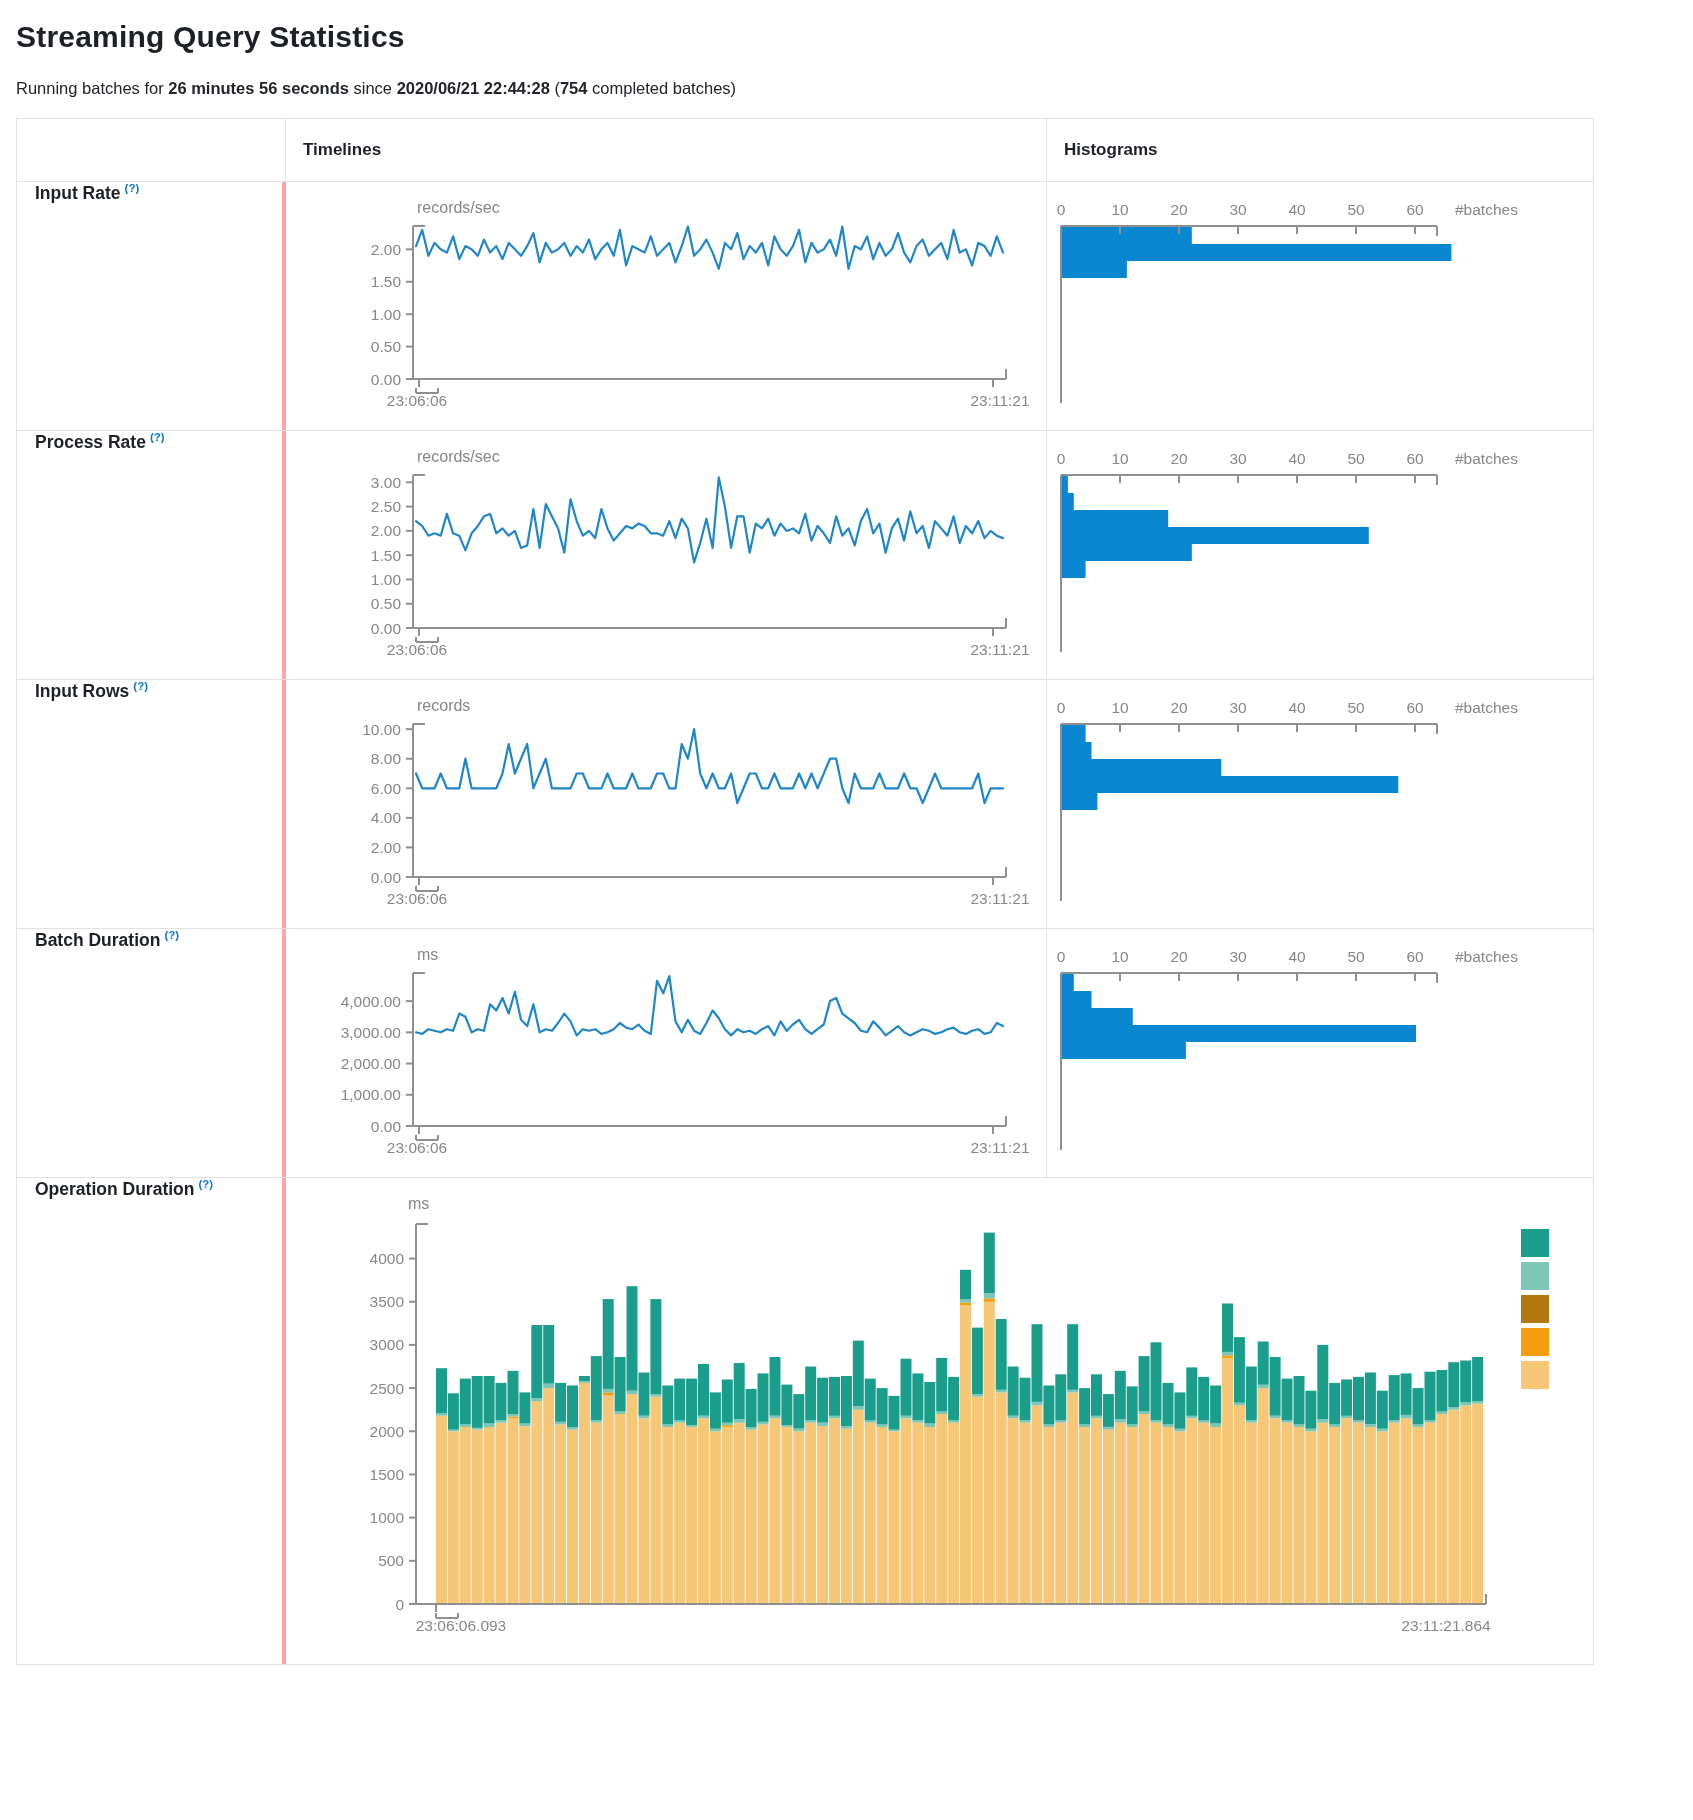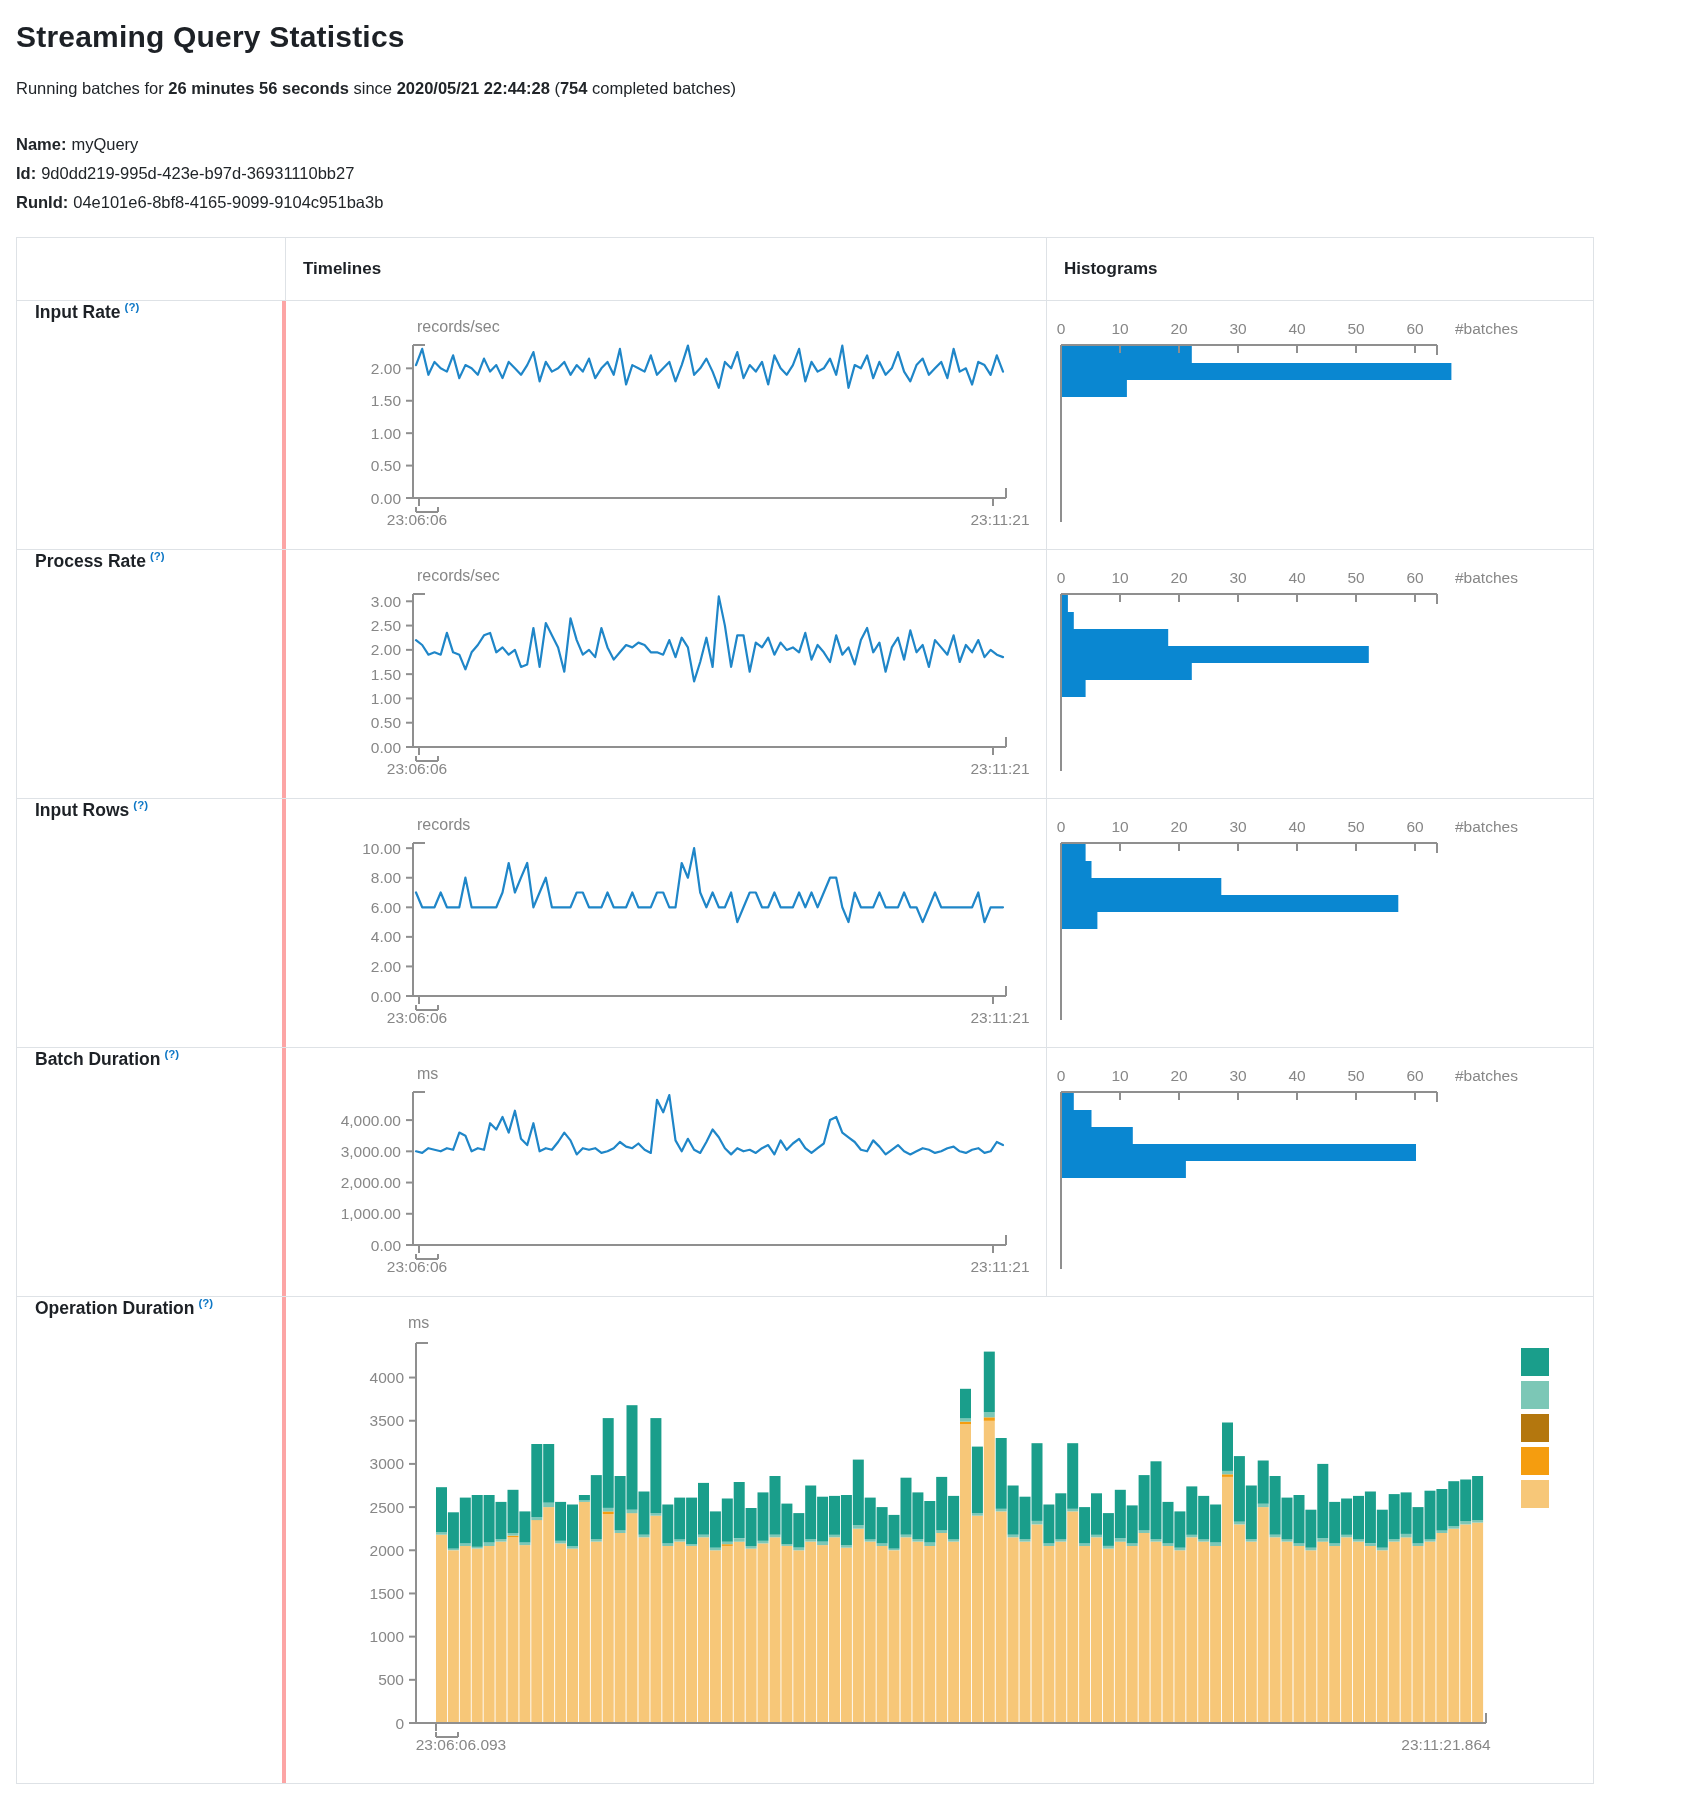--- a/index.html
+++ b/index.html
@@ -32,28 +32,23 @@
   svg text{font-family:"Liberation Sans",sans-serif;}
 </style>
 </head>
 <body>
 
 <div class="page">
   <div class="content">
     <h1 class="title">Streaming Query Statistics</h1>
 
     <div class="subtitle">
-      <span>Running batches for </span><b>26 minutes 56 seconds</b><span> since </span><b>2020/05/21 22:44:28</b><span> (</span><b>754</b><span> completed batches)</span>
+      <span>Running batches for </span><b>26 minutes 56 seconds</b><span> since </span><b>2020/06/21 22:44:28</b><span> (</span><b>754</b><span> completed batches)</span>
     </div>
 
-    <div class="meta">
-      <div><span class="lbl">Name:</span><span class="val">myQuery</span></div>
-      <div><span class="lbl">Id:</span><span class="val">9d0dd219-995d-423e-b97d-36931110bb27</span></div>
-      <div><span class="lbl">RunId:</span><span class="val">04e101e6-8bf8-4165-9099-9104c951ba3b</span></div>
-    </div>
 
     <div class="tbl">
 
       <div class="tr hdr first">
         <div class="th-spacer"></div>
         <div class="th-cell th-timelines">Timelines</div>
         <div class="th-cell th-hist">Histograms</div>
       </div>
 
       <div class="tr mrow">

